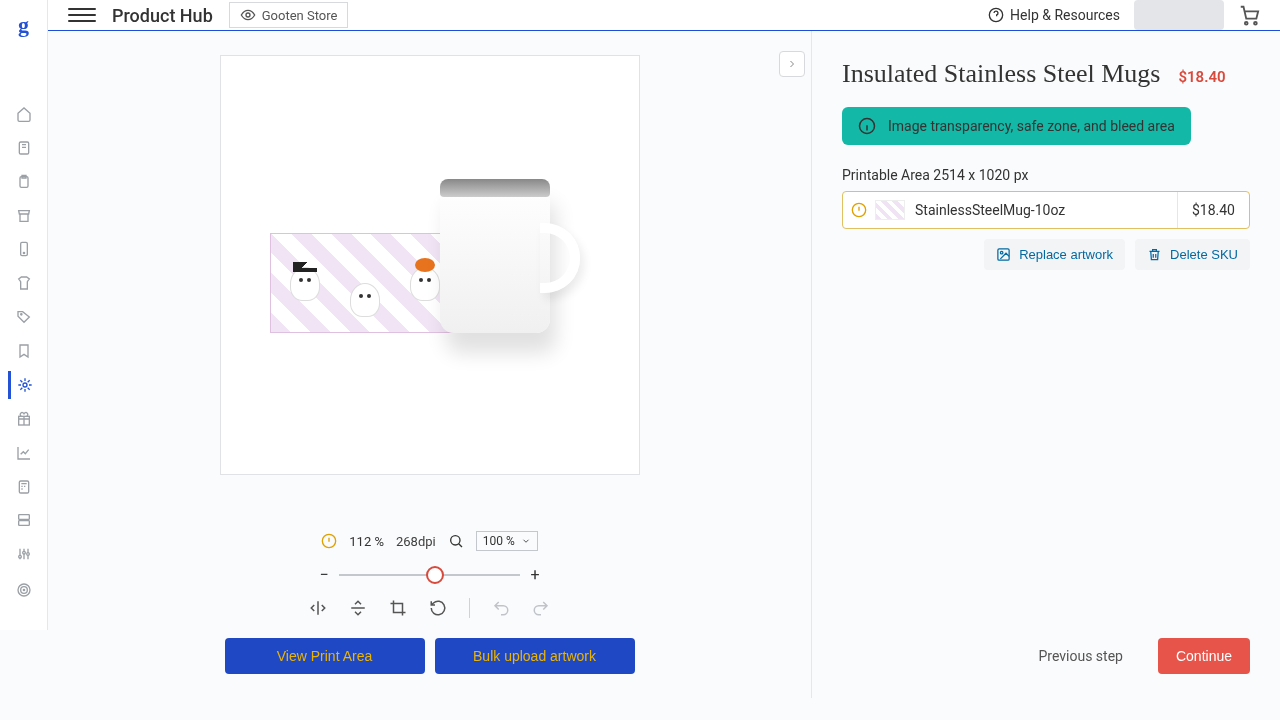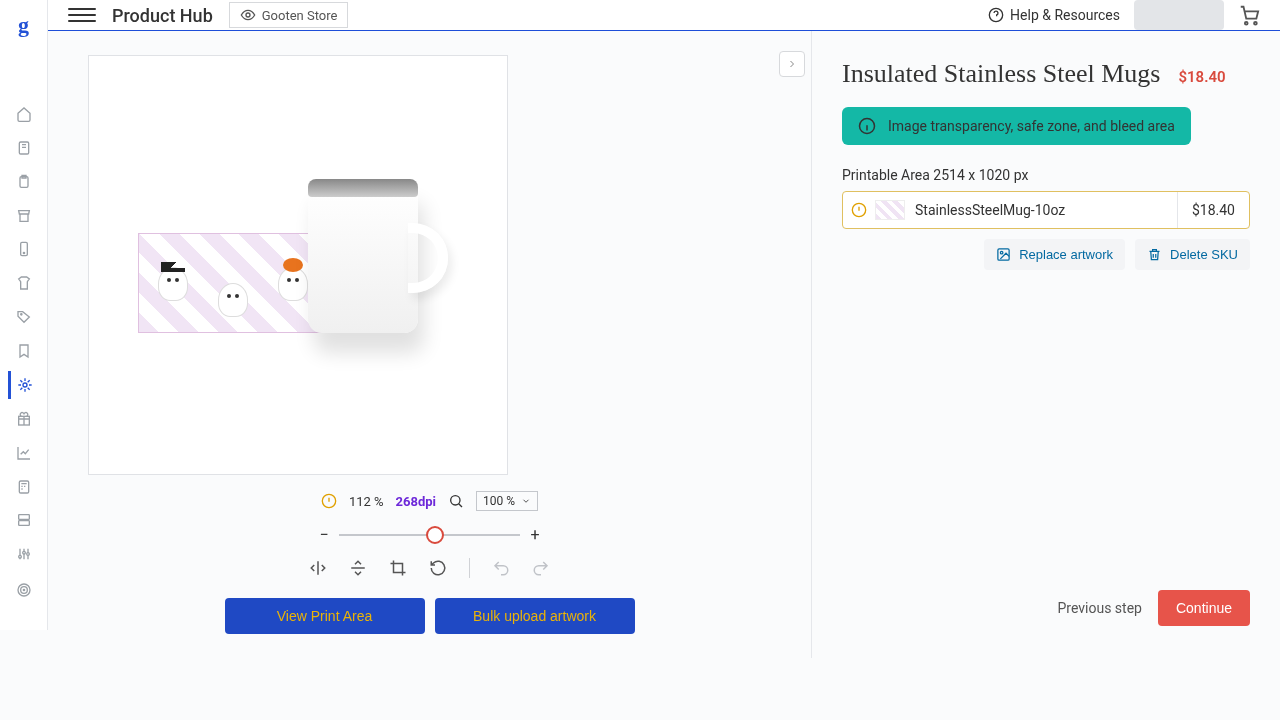--- a/index.html
+++ b/index.html
@@ -13,39 +13,39 @@
   .topbar { height: 44px; background: #fff; border-bottom: 1px solid #1d4ed8; display: flex; align-items: center; padding: 0 20px; gap: 16px; }
   .menu-btn { width: 28px; height: 24px; display: flex; flex-direction: column; justify-content: center; gap: 4px; cursor: pointer; }
   .menu-btn span { height: 2px; background: #333; border-radius: 1px; }
   .page-title { font-size: 18px; font-weight: 500; }
   .store-chip { display: flex; align-items: center; gap: 6px; border: 1px solid #d7d9dc; border-radius: 0; padding: 4px 10px; font-size: 13px; color: #555; cursor: pointer; }
   .topbar-right { margin-left: auto; display: flex; align-items: center; gap: 14px; }
   .help-link { display: flex; align-items: center; gap: 6px; font-size: 14px; color: #333; cursor: pointer; }
   .pill-blank { width: 90px; height: 30px; background: #e3e5e8; border-radius: 4px; }
   .cart-icon { color: #555; cursor: pointer; }
   .content { flex: 1; display: flex; }
-  .editor-pane { flex: 0 0 764px; padding: 24px 40px; display: flex; flex-direction: column; border-right: 1px solid #e5e7eb; position: relative; }
+  .editor-pane { flex: 0 0 764px; padding: 24px 40px; display: flex; flex-direction: column; align-items: center; border-right: 1px solid #e5e7eb; position: relative; gap: 40px; }
   .canvas-wrap { position: relative; width: 420px; height: 420px; border: 1px solid #e0e2e6; background: #fff; display: flex; align-items: center; justify-content: center; }
   .next-arrow { position: absolute; right: 6px; top: 20px; width: 26px; height: 26px; border: 1px solid #d7d9dc; border-radius: 4px; background: #fff; display: flex; align-items: center; justify-content: center; color: #888; cursor: pointer; }
   .mug-preview { position: relative; width: 320px; height: 180px; }
   .artwork-strip { position: absolute; top: 58px; left: 0; width: 240px; height: 100px; border: 1px solid #e0c0e0; background: repeating-linear-gradient(45deg, #f1e5f5 0 14px, #fff 14px 28px); overflow: hidden; }
   .ghost { position: absolute; width: 28px; height: 32px; background: #fff; border-radius: 50% 50% 40% 40%; box-shadow: 0 0 0 1px #ddd; }
   .ghost::before, .ghost::after { content: ""; position: absolute; width: 4px; height: 4px; background: #333; border-radius: 50%; top: 10px; }
   .ghost::before { left: 8px; } .ghost::after { right: 8px; }
   .g1 { left: 20px; top: 34px; } .g2 { left: 80px; top: 50px; } .g3 { left: 140px; top: 34px; } .g4 { left: 196px; top: 50px; }
   .hat { position: absolute; width: 24px; height: 10px; top: -6px; left: 2px; }
   .hat.witch { background: linear-gradient(135deg, #222 50%, transparent 50%); border-bottom: 4px solid #222; }
   .hat.pumpkin { width: 20px; height: 14px; background: #e8731e; border-radius: 50%; top: -10px; left: 4px; }
   .mug-body { position: absolute; right: 40px; top: 8px; width: 110px; height: 150px; background: linear-gradient(#fff, #f0f0f0); border-radius: 10px 10px 14px 14px; box-shadow: 6px 20px 20px rgba(0,0,0,.12); }
   .mug-lid { position: absolute; top: -4px; left: 0; right: 0; height: 18px; background: linear-gradient(#888, #ccc); border-radius: 8px 8px 4px 4px; }
   .mug-handle { position: absolute; right: -30px; top: 40px; width: 40px; height: 70px; border: 10px solid #fff; border-left: none; border-radius: 0 40px 40px 0; box-shadow: 4px 6px 10px rgba(0,0,0,.08); }
   .controls { margin-top: 16px; display: flex; flex-direction: column; align-items: center; gap: 14px; }
   .meta-row { display: flex; align-items: center; gap: 12px; font-size: 13px; }
   .warn-icon { color: #e0a000; }
-  .dpi { color: #6d28d9; font-weight: bold; }
+  .dpi { color: #404040; }
   .zoom-select { border: 1px solid #c4c7cc; border-radius: 0; padding: 2px 6px; font-size: 12px; display: flex; align-items: center; gap: 6px; cursor: pointer; }
   .slider-row { display: flex; align-items: center; gap: 10px; width: 220px; }
   .slider-track { flex: 1; height: 2px; background: #c4c7cc; position: relative; }
   .slider-thumb { position: absolute; left: 48%; top: -8px; width: 18px; height: 18px; border: 2px solid #d94a3d; background: #fff; border-radius: 50%; cursor: pointer; }
   .tool-row { display: flex; align-items: center; gap: 22px; color: #555; }
   .tool-row .sep { width: 1px; height: 20px; background: #d0d2d6; }
   .tool-row span { cursor: pointer; }
   .tool-row .disabled { color: #c0c3c8; cursor: default; }
   .btn-row { display: flex; gap: 10px; margin-top: 6px; }
   .primary-btn { background: #1f49c4; color: #eab308; font-size: 14px; border: none; border-radius: 4px; padding: 10px 0; width: 200px; cursor: pointer; }
@@ -56,21 +56,21 @@
   .info-link { color: #3a7be0; font-size: 14px; margin-top: 14px; cursor: pointer; }
   .hint-pill { display: inline-flex; align-items: center; gap: 12px; background: #14b8a6; border-radius: 6px; padding: 10px 16px; margin-top: 18px; font-size: 14px; width: fit-content; cursor: pointer; }
   .printable { font-size: 14px; margin-top: 22px; }
   .sku-row { display: flex; align-items: center; border: 1px solid #e0c060; border-radius: 4px; margin-top: 8px; background: #fff; }
   .sku-warn { color: #e0a000; padding: 0 8px; }
   .sku-thumb { width: 30px; height: 20px; background: repeating-linear-gradient(45deg, #f0e4f4 0 4px, #fff 4px 8px); border: 1px solid #eee; margin-right: 10px; }
   .sku-name { flex: 1; font-size: 14px; padding: 10px 0; }
   .sku-price { border-left: 1px solid #e4e6ea; padding: 10px 14px; font-size: 14px; }
   .sku-actions { display: flex; justify-content: flex-end; gap: 10px; margin-top: 10px; }
   .ghost-btn { display: flex; align-items: center; gap: 8px; background: #f3f4f6; border: none; border-radius: 4px; padding: 8px 12px; font-size: 13px; color: #0369a1; cursor: pointer; }
-  .footer-row { position: absolute; bottom: 32px; right: 30px; display: flex; align-items: center; gap: 16px; }
+  .footer-row { position: absolute; bottom: 24px; right: 30px; display: flex; align-items: center; gap: 35px; }
   .prev-link { font-size: 14px; color: #555; cursor: pointer; }
   .continue-btn { background: #e7544a; color: #fff; border: none; border-radius: 4px; padding: 10px 18px; font-size: 14px; cursor: pointer; }
   svg { display: block; }
 </style>
 </head>
 <body>
 
 <div class="app">
   <div class="sidebar">
     <div class="logo">g</div>

